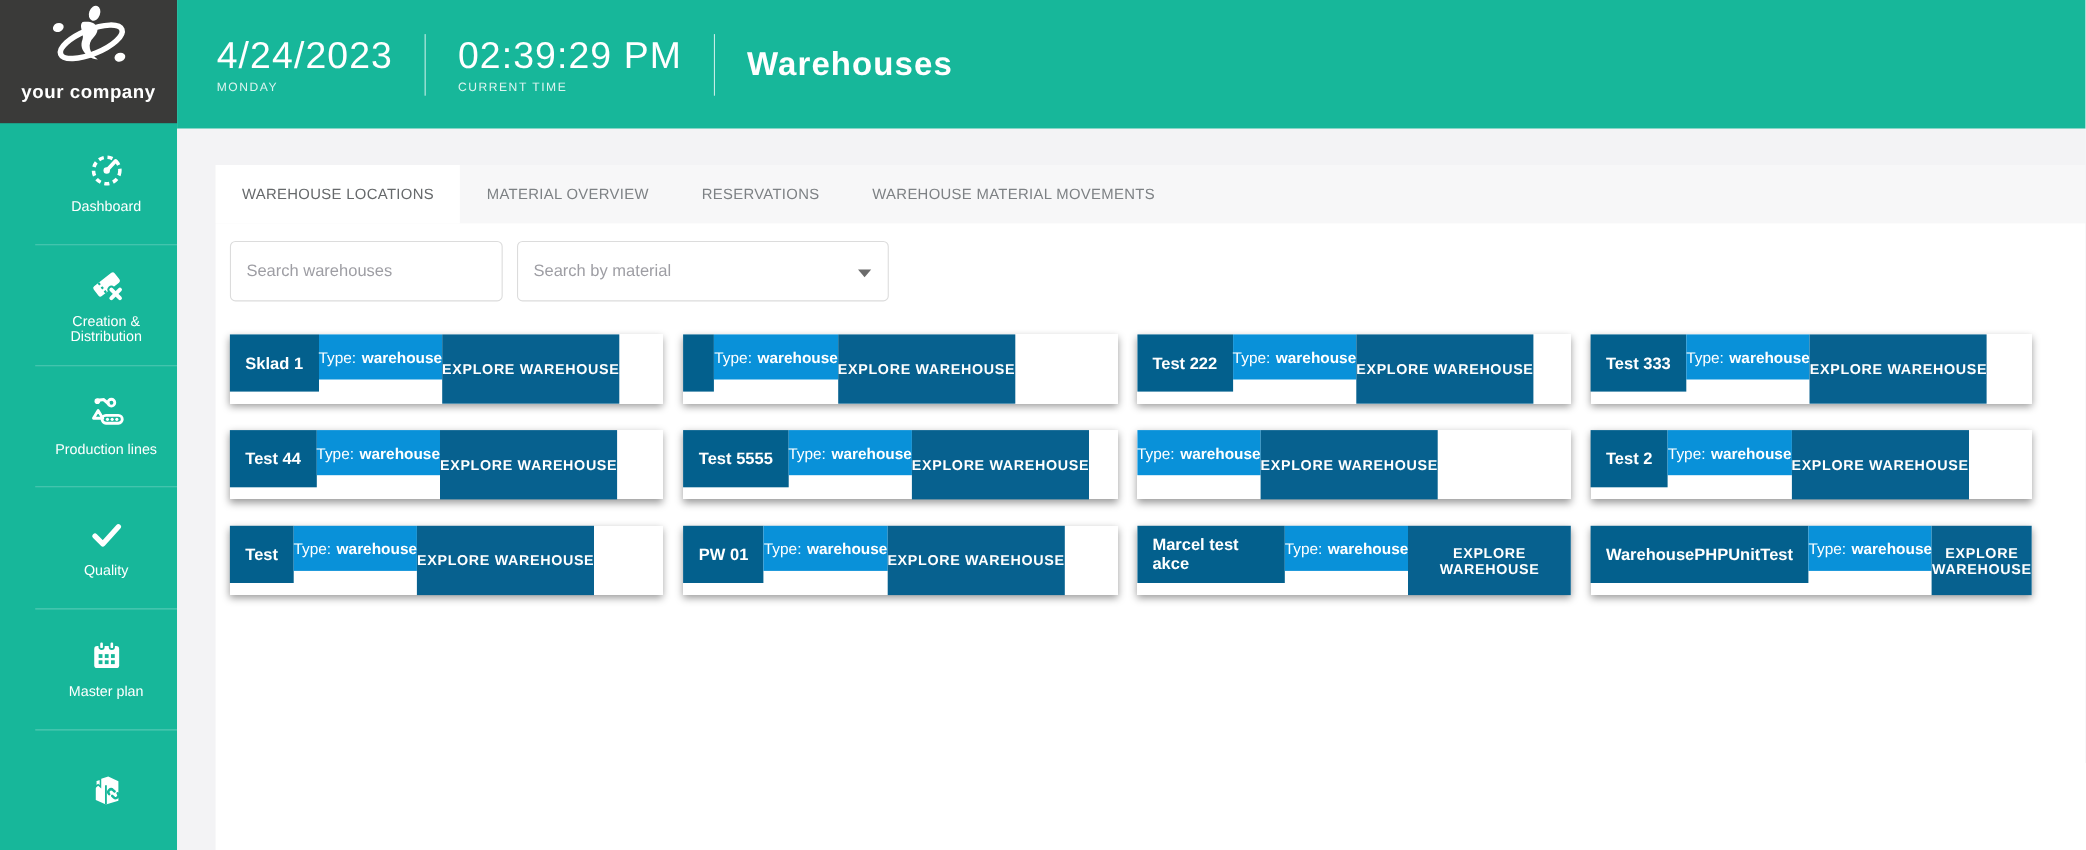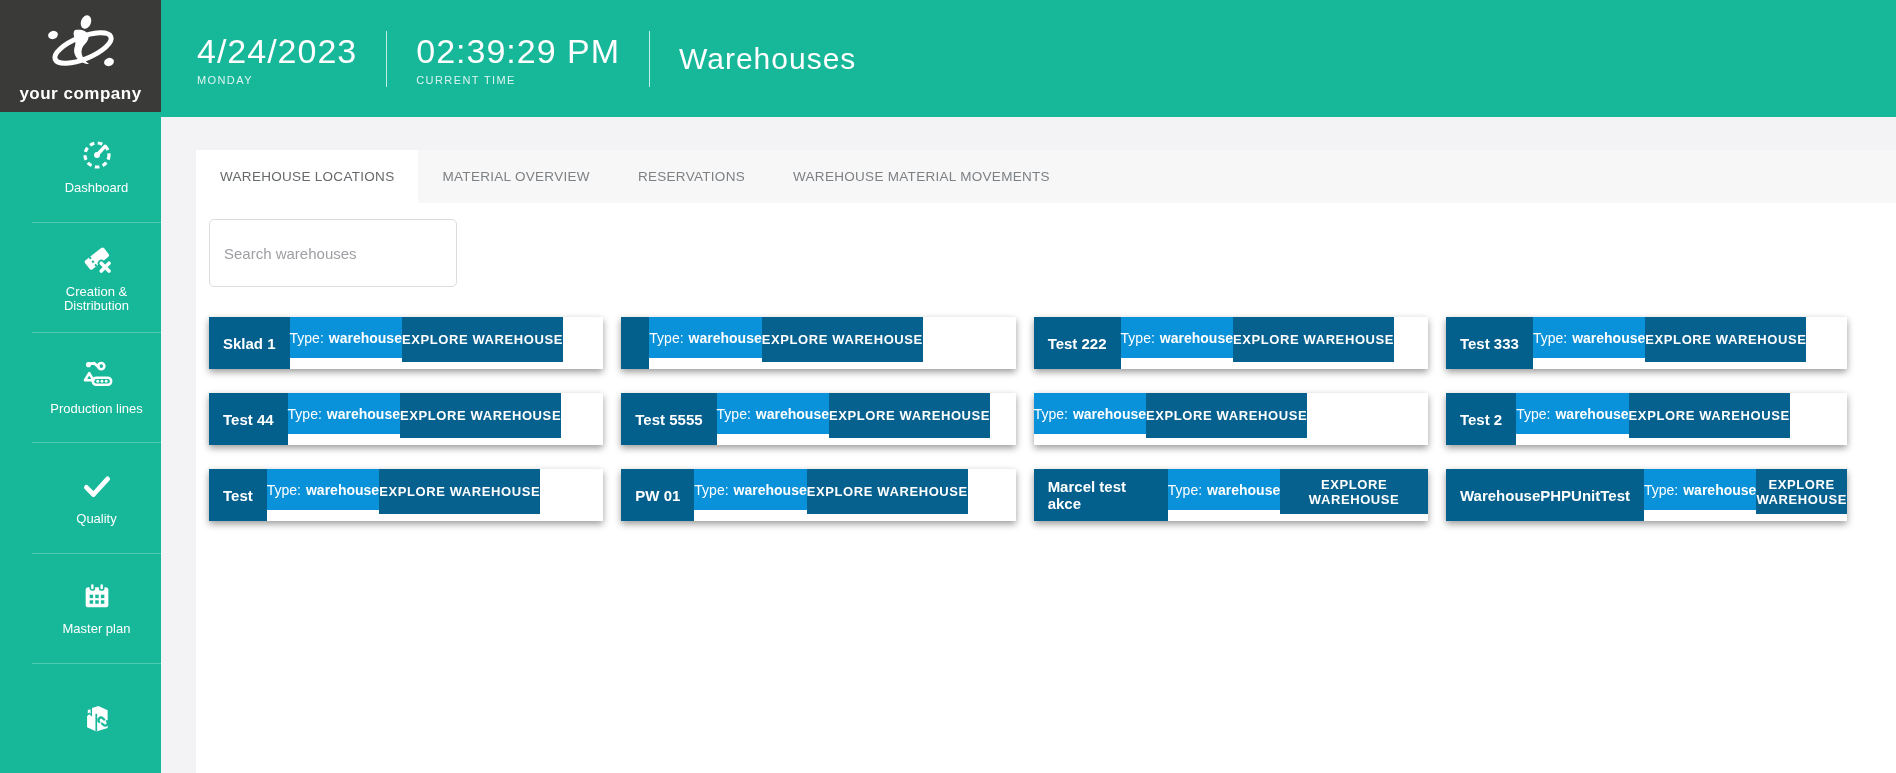--- a/index.html
+++ b/index.html
@@ -4,70 +4,70 @@
 <style>
   * { margin:0; padding:0; box-sizing:border-box; }
   html,body { width:1896px; height:773px; overflow:hidden;
     font-family:"Liberation Sans", sans-serif; background:#f3f3f5; }
 
   .app { display:flex; width:100%; height:100%; }
 
   
   .sidebar { width:161px; flex:0 0 161px; background:var(--accent); display:flex; flex-direction:column; }
   .logo-block { height:117px; background:var(--dark); display:flex; flex-direction:column;
-    align-items:center; justify-content:flex-end; padding-bottom:8px; }
+    align-items:center; justify-content:flex-start; padding-bottom:8px; }
   .logo-art { width:84px; height:74px; }
   .logo-text { color:#fff; font-size:17px; font-weight:bold; letter-spacing:.5px; }
   .side-item { height:116px; display:flex; flex-direction:column; align-items:center;
     justify-content:center; gap:9px; cursor:pointer;margin-left:32px; }
   .side-item + .side-item { border-top:1px solid rgba(255,255,255,.25); }
   .side-item .icon { width:34px; height:34px; display:flex; align-items:center; justify-content:center; }
   .side-label { color:#fff; font-size:13px; text-align:center; line-height:1.1; padding:0 4px; }
 
   
   .main { flex:1; display:flex; flex-direction:column; }
 
   .topbar { height:117px; flex:0 0 117px; background:var(--accent); display:flex;
     align-items:center; padding-left:36px; color:#fff; }
   .hblock { display:flex; flex-direction:column; }
   .h-big { font-size:34px; font-weight:300; letter-spacing:1px; }
   .h-sub { font-size:11px; letter-spacing:1.4px; opacity:.85; margin-top:3px; }
   .hdivider { width:1px; height:56px; background:rgba(255,255,255,.75); margin:0 29px; }
-  .page-title { font-size:30px; font-weight:400; letter-spacing:1px; }
+  .page-title { font-size:30px; font-weight:700; letter-spacing:1px; }
 
   .content { flex:1; background:#f3f3f5; position:relative; }
 
   .tab-row { margin-left:35px; margin-top:33px; height:53px; background:#f7f7f8;
     display:flex; align-items:stretch; }
   .tab { display:flex; align-items:center; padding:0 24px; font-size:13.5px;
     color:#7d8184; letter-spacing:.3px; cursor:pointer; white-space:nowrap; }
   .tab.active { background:#fff; color:#66696b; }
 
   .panel { margin-left:35px; background:#fff; height:570px; padding:16px 49px 0 13px; }
 
   .filter-row { display:flex; gap:13px; }
-  .search-input { width:248px; height:68px; border:1px solid #dcdcdc; border-radius:5px;
+  .search-input { width:248px; height:55px; border:1px solid #dcdcdc; border-radius:5px;
     padding:0 14px; font-size:15px; color:#ec4899; outline:none; background:#fff;
     font-family:"Liberation Sans", sans-serif; }
   .search-input::placeholder { color:#9e9ea4; opacity:1; }
   .select-wrap { position:relative; }
   .select-wrap .search-input { width:338px; padding-right:40px; }
   .caret { position:absolute; right:16px; top:50%; margin-top:-2px; width:0; height:0;
     border-left:6px solid transparent; border-right:6px solid transparent;
     border-top:7px solid #6b6b6b; pointer-events:none; }
 
   .grid { margin-top:30px; display:grid; grid-template-columns:repeat(4,1fr);
     column-gap:18px; row-gap:24px; }
   .card { display:flex; flex-direction:row; box-shadow:0 3px 7px rgba(0,0,0,.4); }
   .card-header { height:52px; background:var(--card-header); display:flex; align-items:center;
     padding:0 14px; color:#fff; font-size:15px; font-weight:bold; }
   .card-type { height:41px; background:var(--card-type); display:flex; align-items:center;
     justify-content:center; color:#fff; font-size:14px; }
   .card-type b { margin-left:5px; }
-  .card-explore { height:45px; background:var(--card-explore); border:none; color:#fff;
+  .card-explore { height:63px; background:var(--card-explore); border:none; color:#fff;
     font-size:13px; font-weight:bold; letter-spacing:.6px; cursor:pointer;
     font-family:"Liberation Sans", sans-serif; }
 </style>
 </head>
 <body>
 
 <div class="app">
 
   <div class="sidebar">
     <div class="logo-block">
@@ -197,20 +197,24 @@
         <div class="tab active">WAREHOUSE LOCATIONS</div>
         <div class="tab">MATERIAL OVERVIEW</div>
         <div class="tab">RESERVATIONS</div>
         <div class="tab">WAREHOUSE MATERIAL MOVEMENTS</div>
       </div>
 
       <div class="panel">
 
         <div class="filter-row">
           <input class="search-input" type="text" value="" placeholder="Search warehouses" style="">
+          <div class="select-wrap">
+            <input class="search-input" type="text" readonly="" value="" placeholder="Search by material" style="">
+            <span class="caret"></span>
+          </div>
         </div>
 
         <div class="grid">
   <div class="card">
     <div class="card-header">
       <span>Sklad 1</span>
     </div>
     <div class="card-type">
       <span>Type:</span>
       <b>warehouse</b>

